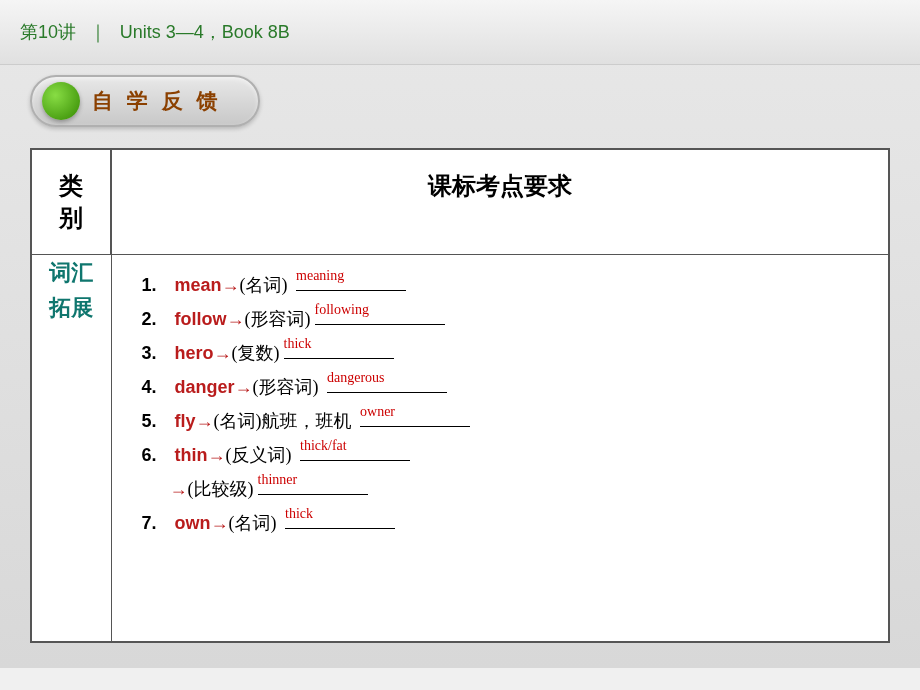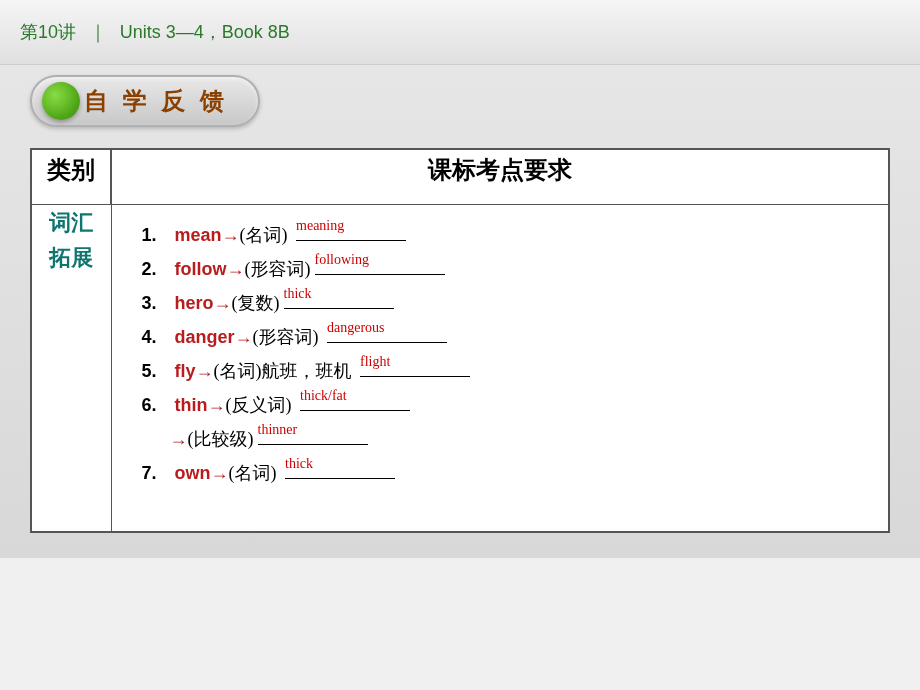--- a/index.html
+++ b/index.html
@@ -12,21 +12,21 @@
       width: 920px;
       height: 690px;
       background: #f0f0f0;
       font-family: 'SimSun', 'STSong', serif;
       overflow: hidden;
       position: relative;
     }
 
     .page-bg {
       width: 920px;
-      height: 558px;
+      height: 668px;
       background: linear-gradient(to bottom, #e8e8e8 0%, #d8d8d8 100%);
       position: relative;
     }
 
     .header-bar {
       position: absolute;
       top: 0;
       left: 0;
       right: 0;
       height: 65px;
@@ -68,25 +68,25 @@
       width: 38px;
       height: 38px;
       background: radial-gradient(circle at 35% 35%, #88dd44, #338800);
       border-radius: 50%;
       flex-shrink: 0;
       box-shadow: 0 2px 4px rgba(0,0,0,0.3);
     }
 
     .banner-text {
       color: #8b4000;
-      font-size: 24px;
+      font-size: 21px;
       font-family: 'SimHei', 'STHeiti', sans-serif;
       font-weight: bold;
       letter-spacing: 4px;
-      margin-left: 4px;
+      margin-left: 12px;
       text-align: right;
     }
 
     .main-table-container {
       position: absolute;
       top: 148px;
       left: 30px;
       right: 30px;
       bottom: 25px;
     }
@@ -115,21 +115,21 @@
       line-height: 1.6;
       border-right: 2px solid #555;
     }
 
     .col-header {
       text-align: center;
       font-size: 24px;
       font-family: Liberation Mono, monospace;
       font-weight: bold;
       color: #000;
-      padding: 4px;
+      padding: 20px;
       border-bottom: 2px solid #555;
       height: 55px;
       vertical-align: middle;
     }
 
     .col-content {
       padding: 18px 20px 18px 30px;
       vertical-align: top;
     }
 
@@ -265,21 +265,21 @@
               <span class="blank-line" style="width:120px;">
                 <span class="answer-text">dangerous</span>
               </span>
             </div>
 
             <div class="item-row">
               <span class="item-number">5.</span>
               <span class="item-text">&nbsp;fly→</span>
               <span class="item-cn">(名词)航班，班机&nbsp;</span>
               <span class="blank-line" style="width:110px;">
-                <span class="answer-text">flight</span>
+                <span class="answer-text">owner</span>
               </span>
             </div>
 
             <div class="item-row">
               <span class="item-number">6.</span>
               <span class="item-text">&nbsp;thin→</span>
               <span class="item-cn">(反义词)&nbsp;</span>
               <span class="blank-line" style="width:110px;">
                 <span class="answer-text">thick/fat</span>
               </span>

